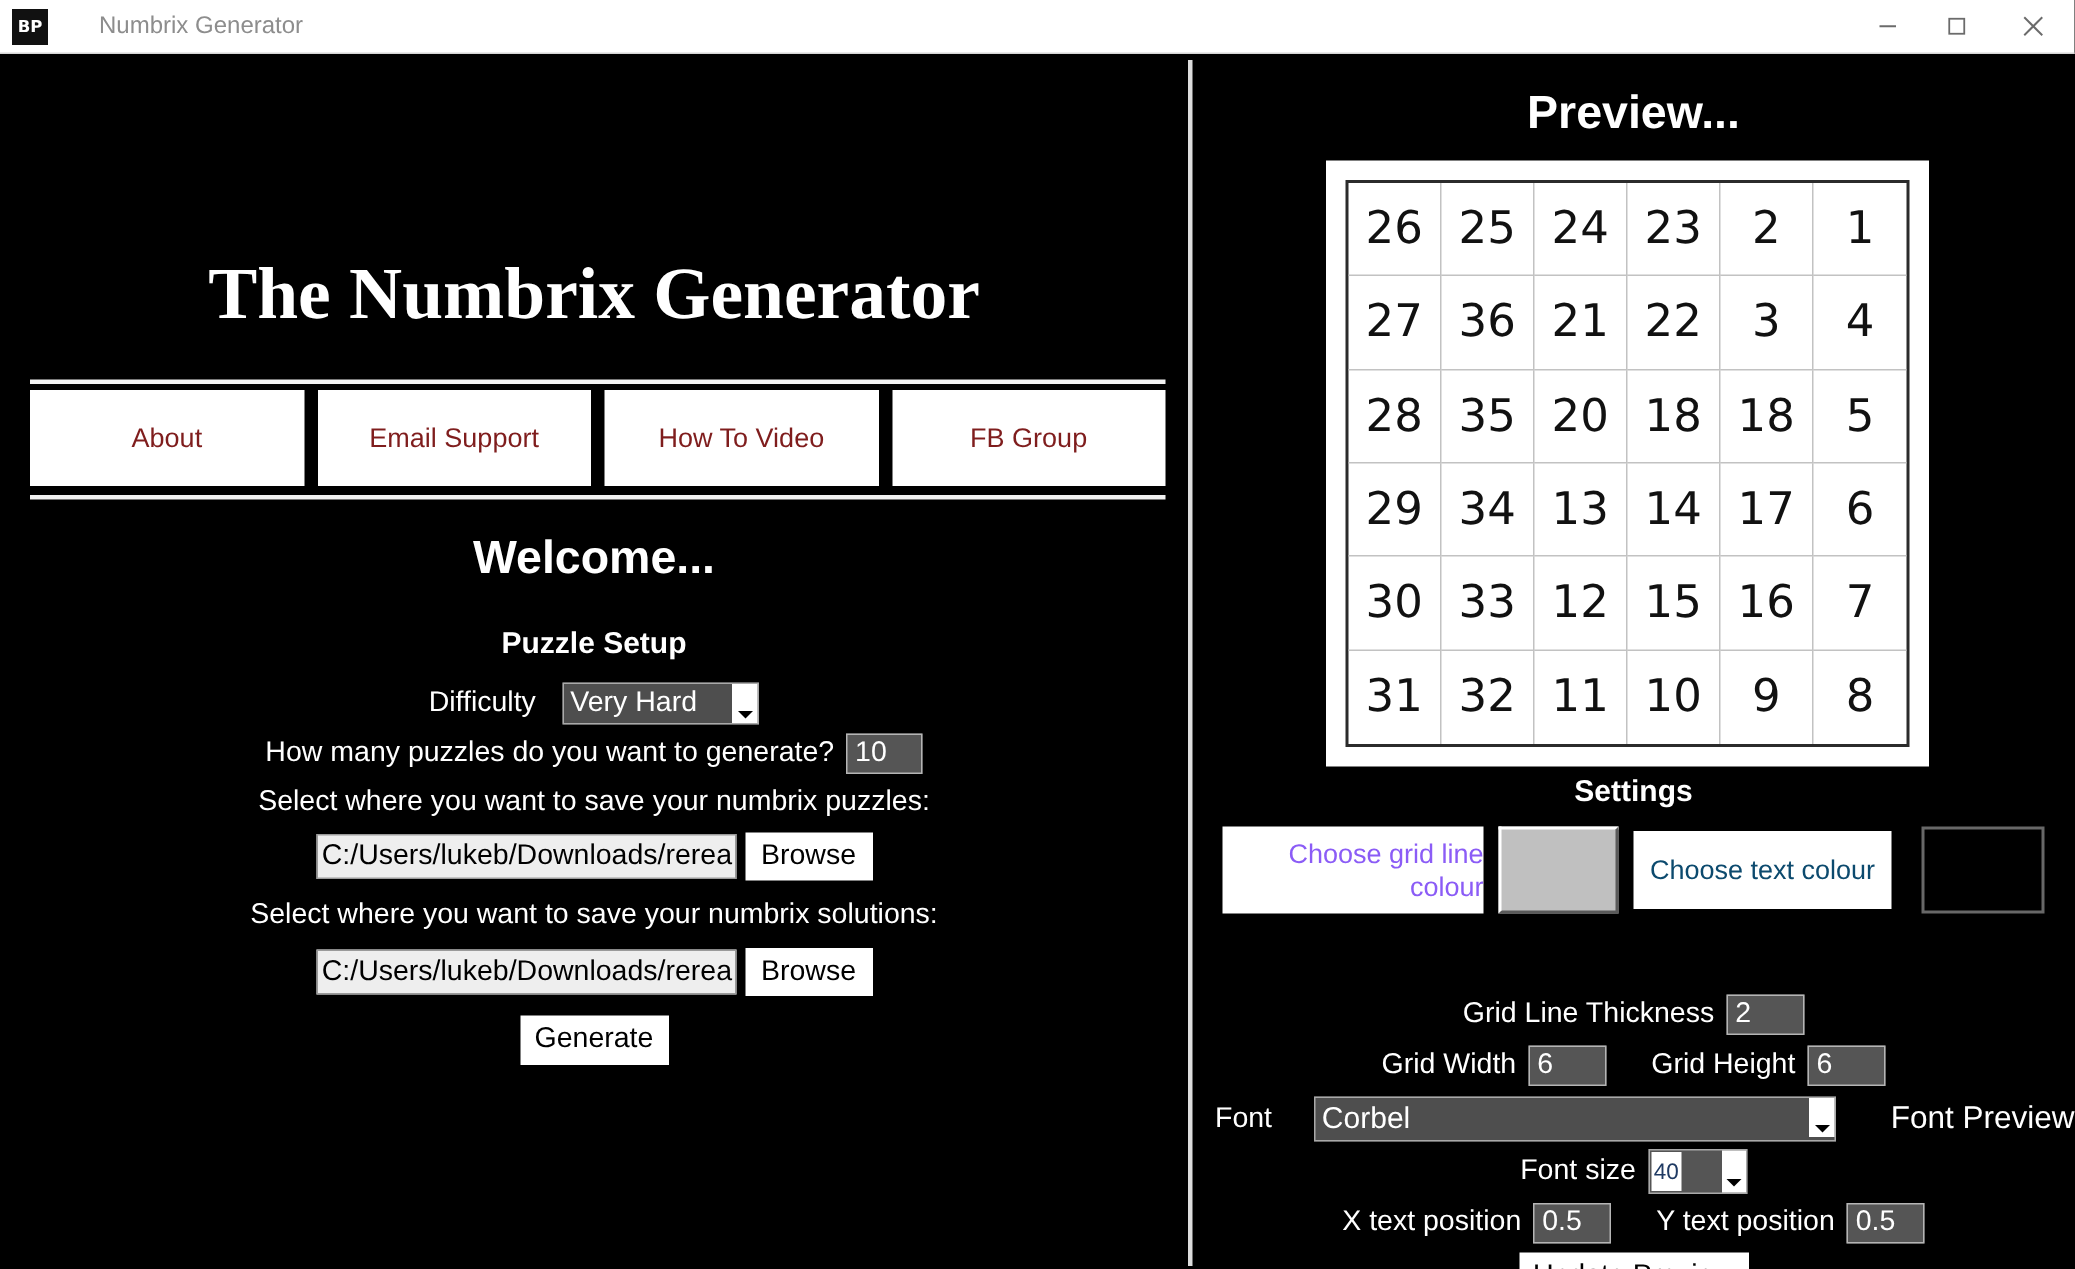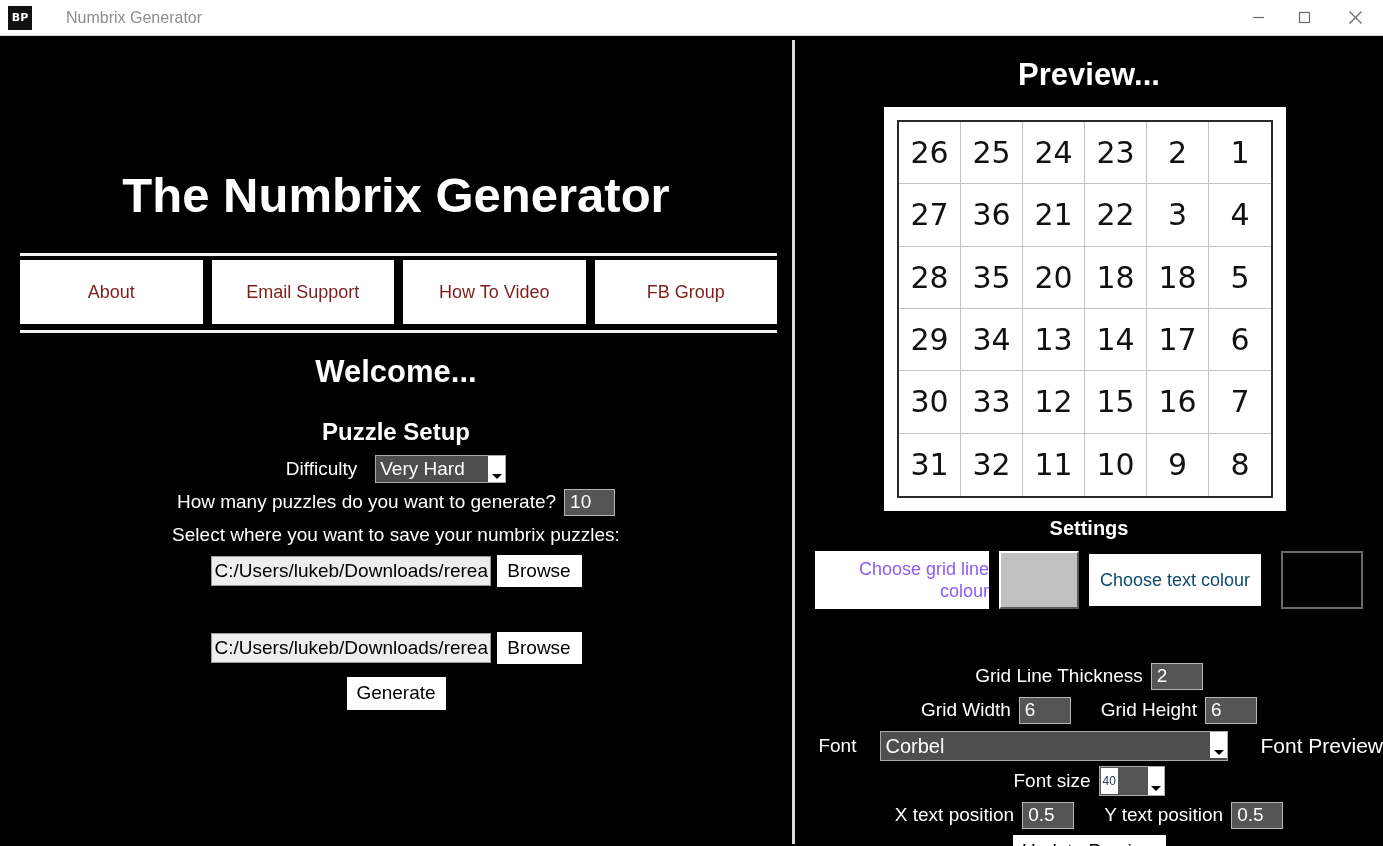--- a/index.html
+++ b/index.html
@@ -55,21 +55,21 @@
   }
 
   
   #left-panel { position: absolute; left: 0; top: 0; width: 792px; height: 810px; }
 
   #main-title {
     position: absolute; left: 0; top: 131px; width: 792px;
     text-align: center;
     color: #ffffff;
     font-size: 49px; font-weight: bold;
-    font-family: Liberation Sans, sans-serif;
+    font-family: Liberation Serif, serif;
   }
   .hrule {
     position: absolute; left: 20px; width: 757px; height: 3px;
     background: #f2f2f2;
   }
   #rule-top { top: 217px; }
   #rule-bottom { top: 294px; }
 
   #navbar {
     position: absolute; left: 20px; top: 224px;
@@ -87,21 +87,21 @@
   }
 
   #welcome {
     position: absolute; left: 0; top: 318px; width: 792px;
     text-align: center; color: #ffffff;
     font-size: 31px; font-weight: bold;
   }
   #setup-heading {
     position: absolute; left: 0; top: 382px; width: 792px;
     text-align: center; color: #ffffff;
-    font-size: 24px; font-weight: bold;
+    font-size: 20px; font-weight: bold;
   }
 
   .row {
     position: absolute; left: 0; width: 792px;
     display: flex; align-items: center; justify-content: center;
     color: #ffffff;
     font-size: 19px;
     gap: 8px;
   }
   #row-difficulty { top: 418px; height: 30px; gap: 18px; }
@@ -248,21 +248,21 @@
     cursor: default;
   }
 
   .rrow {
     position: absolute; width: 588px; left: 0;
     display: flex; align-items: center; justify-content: center;
     color: #ffffff; font-size: 19px; gap: 8px;
   }
   #row-thickness { top: 626px; height: 28px; }
   #row-wh        { top: 660px; height: 28px; }
-  #row-font      { top: 694px; height: 32px; gap: 24px; justify-content: flex-end; padding-left: 15px; }
+  #row-font      { top: 694px; height: 32px; gap: 24px; justify-content: space-between; padding-left: 15px; }
   #row-fontsize  { top: 730px; height: 30px; }
   #row-textpos   { top: 765px; height: 28px; }
   #row-update    { top: 799px; height: 32px; }
 
   #thickness-field { width: 52px; }
   #gridwidth-field { width: 52px; }
   #gridheight-field{ width: 52px; }
   #xpos-field      { width: 52px; }
   #ypos-field      { width: 52px; }
   .gap-lg { width: 14px; }
@@ -270,21 +270,21 @@
   #font-combo { width: 348px; height: 30px; font-size: 20px; }
   #font-preview-label { font-size: 21px; color: #ffffff; margin-left: 8px; }
 
   #fontsize-combo {
     position: relative; width: 66px; height: 30px;
     background: #555555; border: 1px solid #aaaaaa;
     display: flex; align-items: center; cursor: default;
   }
   #fontsize-value {
     background: #ffffff; color: #1f3a63;
-    font-size: 12px; height: 26px;
+    font-size: 15px; height: 26px;
     display: flex; align-items: center;
     padding: 0 2px; margin-left: 1px;
   }
   #fontsize-combo .arrowbox {
     position: absolute; right: 0; top: 0;
     width: 16px; height: 28px; background: #ffffff;
     display: flex; align-items: flex-end; justify-content: center;
     padding-bottom: 4px;
   }
   #fontsize-combo .arrowbox::after {
@@ -357,20 +357,21 @@
       <div class="numfield" id="count-field">10</div>
     </div>
 
     <div class="row" id="label-puzzles">Select where you want to save your numbrix puzzles:</div>
 
     <div class="row" id="row-path1">
       <div class="pathfield">C:/Users/lukeb/Downloads/rerea</div>
       <div class="whitebtn browse-btn">Browse</div>
     </div>
 
+    <div class="row" id="label-solutions">Select where you want to save your numbrix solutions:</div>
 
     <div class="row" id="row-path2">
       <div class="pathfield">C:/Users/lukeb/Downloads/rerea</div>
       <div class="whitebtn browse-btn">Browse</div>
     </div>
 
     <div class="row" id="row-generate">
       <div class="whitebtn" id="generate-btn">Generate</div>
     </div>
   </div>

